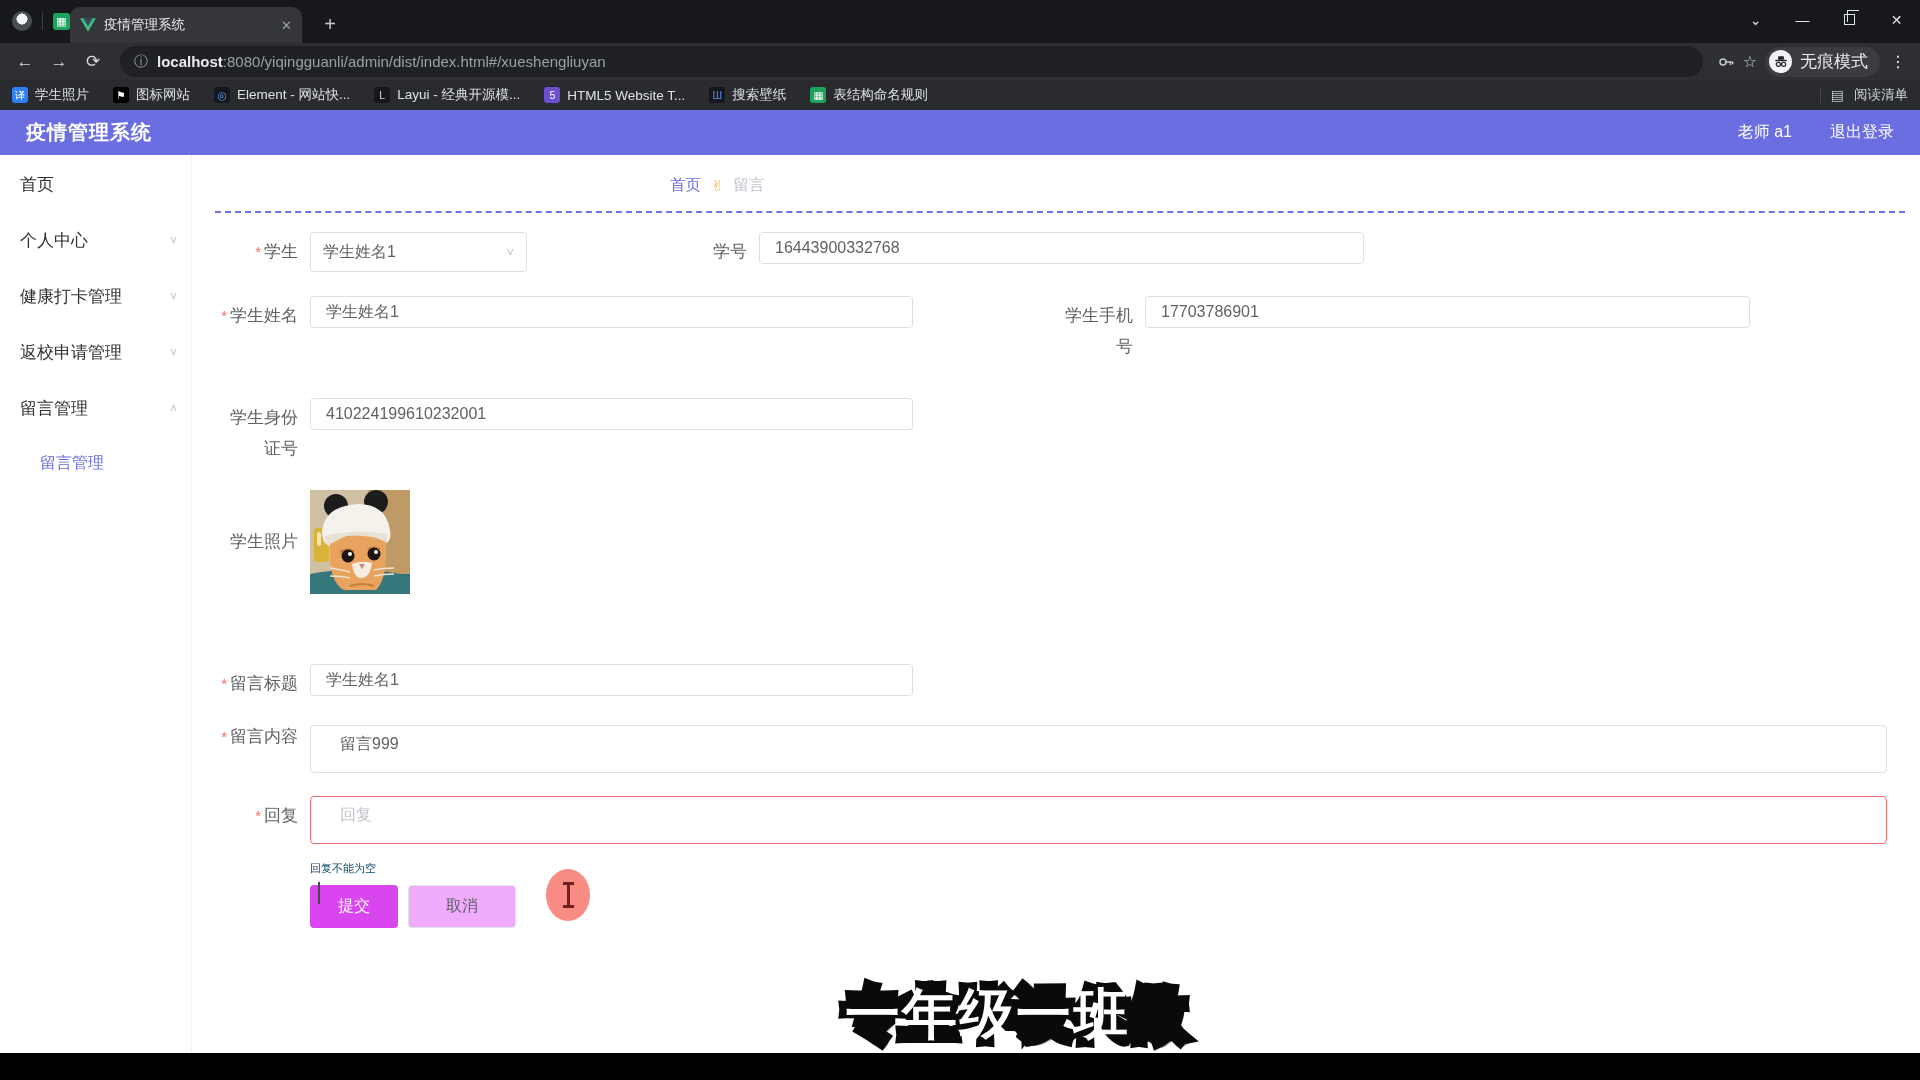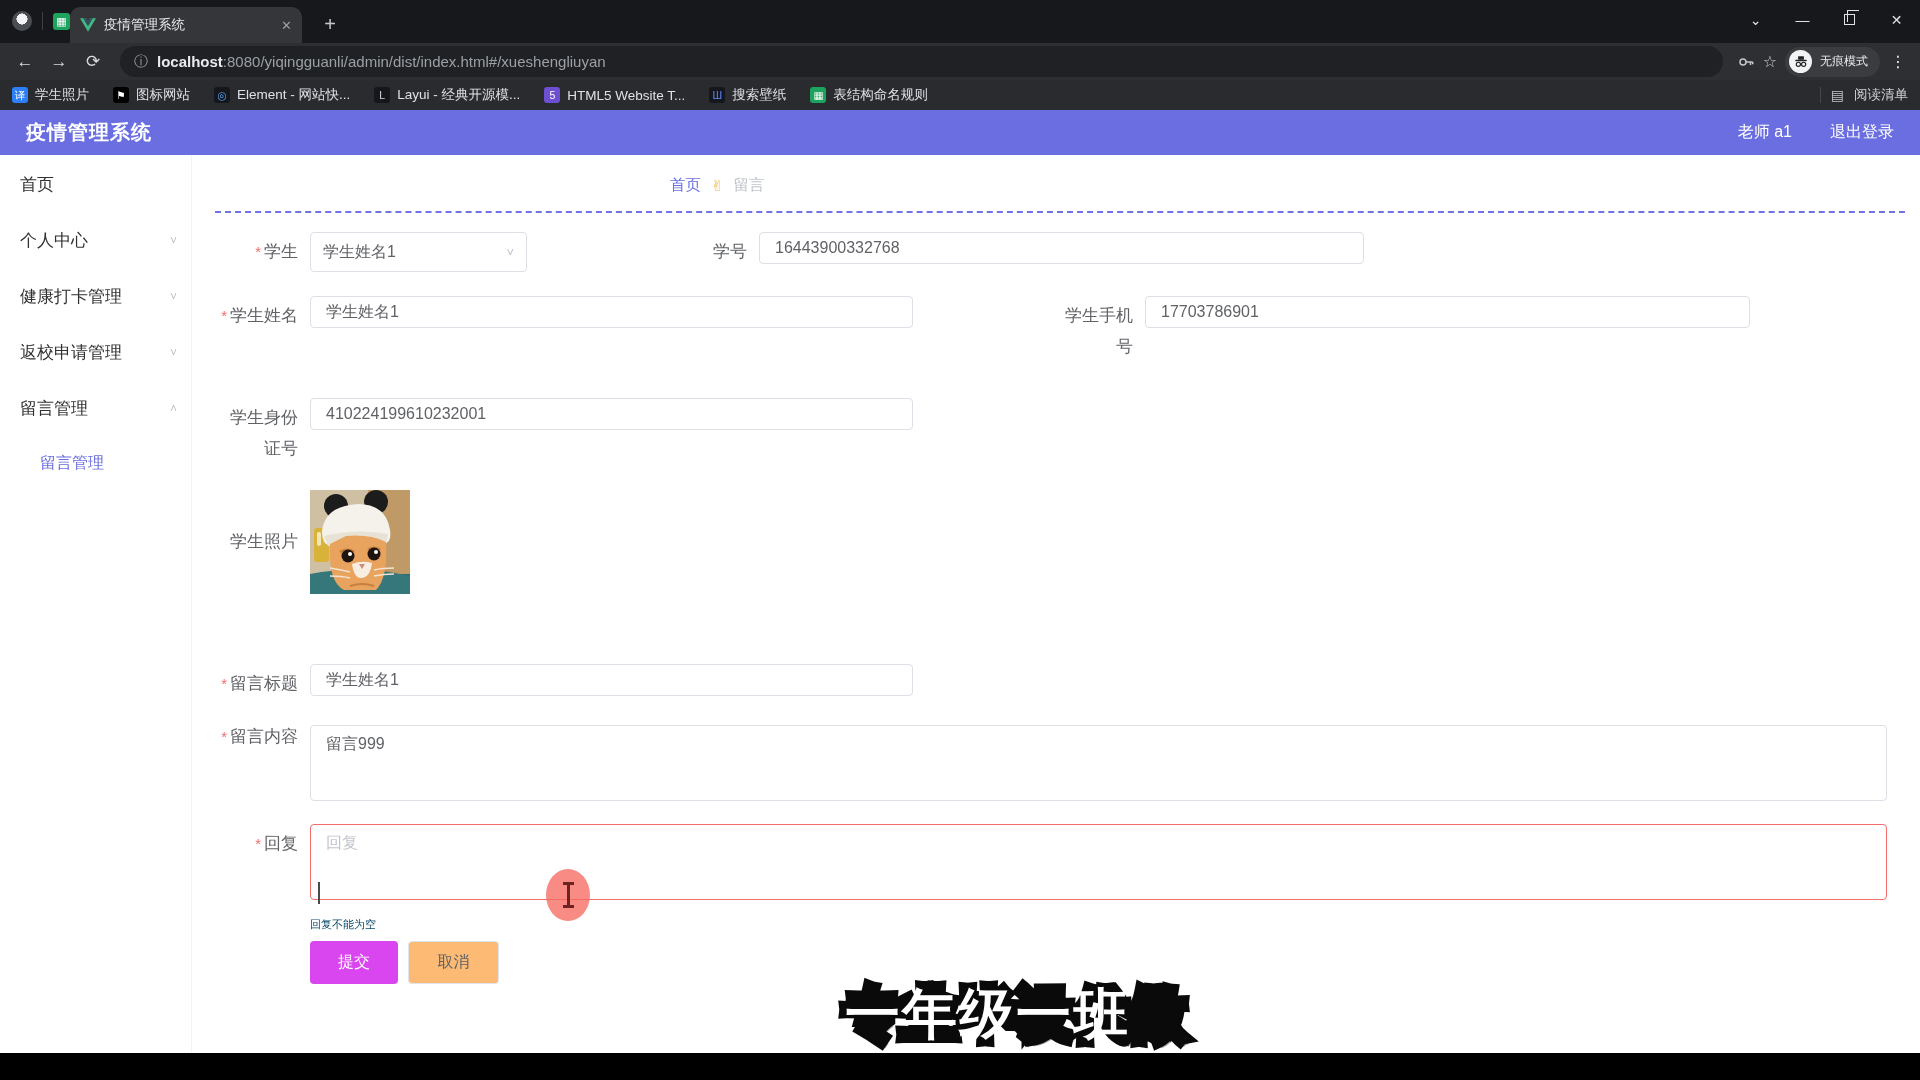--- a/index.html
+++ b/index.html
@@ -25,21 +25,21 @@
 
   .toolbar { height:37px; background:#2e2f33; display:flex; align-items:center; padding:0 12px; gap:8px; }
   .nav-ic { color:#d6d9dd; font-size:17px; width:26px; text-align:center; }
   .omnibox { flex:1; height:31px; background:#202124; border-radius:16px; display:flex; align-items:center; padding:0 14px; gap:9px; margin:0 6px; }
   .omnibox .info { color:#9aa0a6; font-size:14px; }
   .url { font-size:15px; color:#9aa0a6; white-space:nowrap; overflow:hidden; }
   .url b { color:#e8eaed; font-weight:bold; }
   .key-svg, .star { color:#c3c7cc; }
   .incog { display:flex; align-items:center; gap:8px; background:#3b3c40; border-radius:15px; height:30px; padding:0 12px 0 4px; }
   .incog-circle { width:23px; height:23px; border-radius:50%; background:#f1f3f4; display:flex; align-items:center; justify-content:center; }
-  .incog-label { color:#e8eaed; font-size:12px; }
+  .incog-label { color:#e8eaed; font-size:17px; }
   .dots { color:#e8eaed; font-size:16px; width:20px; text-align:center; }
 
   .bookmarks { height:30px; background:#2a2b2f; display:flex; align-items:center; padding:0 12px; gap:24px; }
   .bm { display:flex; align-items:center; gap:7px; }
   .bm-ic { width:16px; height:16px; border-radius:3px; font-size:10.5px; line-height:16px; text-align:center; }
   .bm-label { color:#dee1e6; font-size:13.5px; white-space:nowrap; }
   .bm-right { margin-left:auto; display:flex; align-items:center; gap:10px; }
   .bm-right .sep { width:1px; height:16px; background:#45474b; }
   .rl-icon { color:#c0c4cc; font-size:14px; }
   .rl-label { color:#cdd1d6; font-size:13.5px; }
@@ -73,28 +73,28 @@
   .flabel .l1 { line-height:40px; white-space:nowrap; }
   .flabel .l2 { line-height:22px; }
   .req { color:#f56c6c; margin-right:3px; font-size:15px; }
   .ctl input, .ctl textarea, .selbox { border:1px solid #dcdfe6; border-radius:4px; font-size:16px; color:#606266; font-family:inherit; background:#fff; }
   .ctl input { height:32px; padding:0 15px; }
   .w-left input { width:603px; }
   .w-right input { width:605px; }
   .selbox { width:217px; height:40px; display:flex; align-items:center; padding:0 12px; cursor:pointer; }
   .selbox .selval { flex:1; }
   .selbox .selarrow { color:#c0c4cc; font-size:13px; }
-  .ctl textarea { width:1577px; height:76px; padding:8px 15px; resize:none; }
+  .ctl textarea { width:1577px; height:48px; padding:8px 29px; resize:none; }
   textarea::placeholder, input::placeholder { color:#c0c4cc; }
   .reply-ta { border-color:#f56c6c !important; }
   .err { color:#0c4a6e; font-size:11px; margin:12px 0 0 95px; }
   .btnrow { margin:9px 0 0 95px; display:flex; gap:10px; }
   .btn { height:43px; border-radius:4px; font-size:16px; border:1px solid transparent; display:flex; align-items:center; justify-content:center; cursor:pointer; font-family:inherit; }
   .btn-submit { width:88px; background:#d946ef; color:#fff; }
-  .btn-cancel { width:91px; background:#fdba74; border-color:#dfe4ea; color:#606266; }
+  .btn-cancel { width:108px; background:#f0abfc; border-color:#dfe4ea; color:#606266; }
 
   .photo-row { margin:30px 0 70px; align-items:center; }
   .photo-row .flabel { line-height:104px; }
   .photo { width:100px; height:104px; display:block; }
 
   
   .cursor-dot { position:absolute; left:546px; top:869px; width:44px; height:52px; border-radius:50%; background:rgba(246,106,98,0.78); display:flex; align-items:center; justify-content:center; z-index:40; }
   .ibeam { width:3px; height:26px; background:#6e2320; position:relative; }
   .ibeam::before, .ibeam::after { content:""; position:absolute; left:-4px; width:11px; height:3px; background:#6e2320; }
   .ibeam::before { top:0; } .ibeam::after { bottom:0; }

